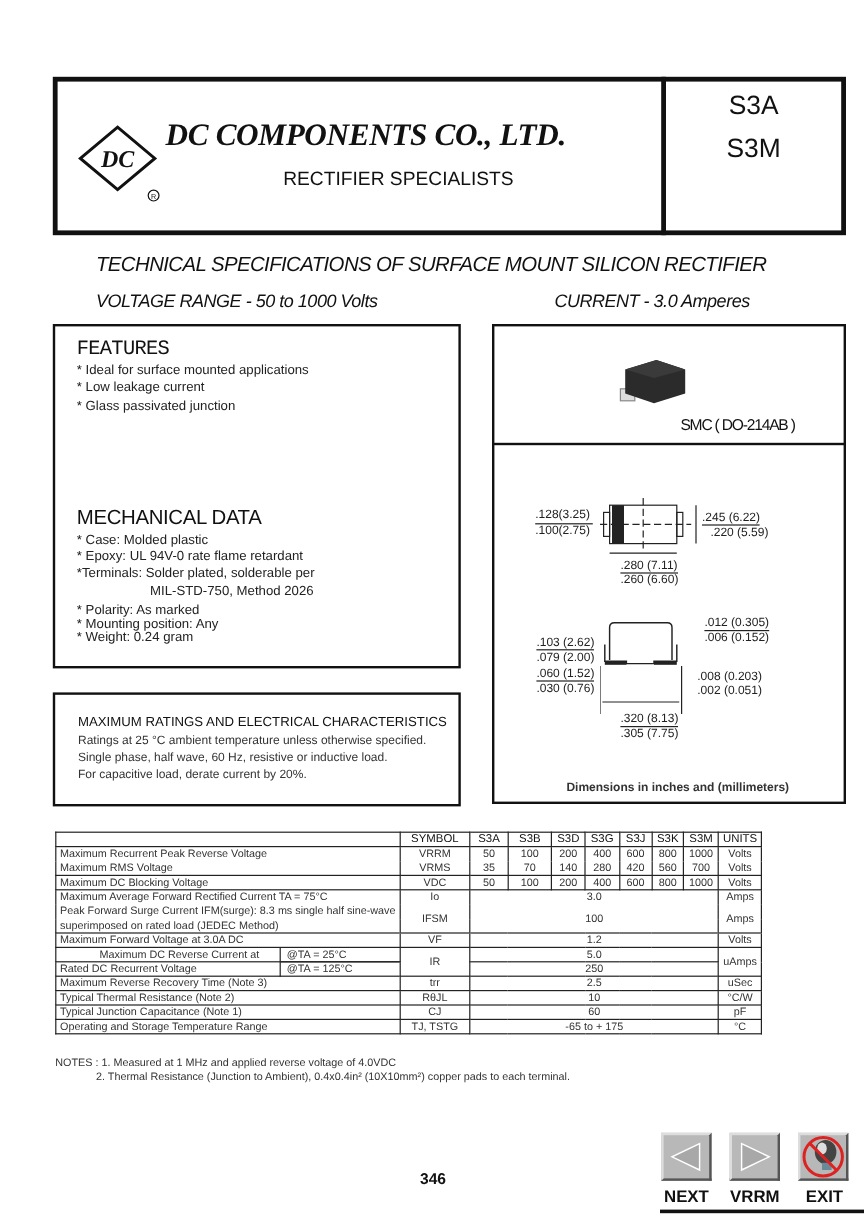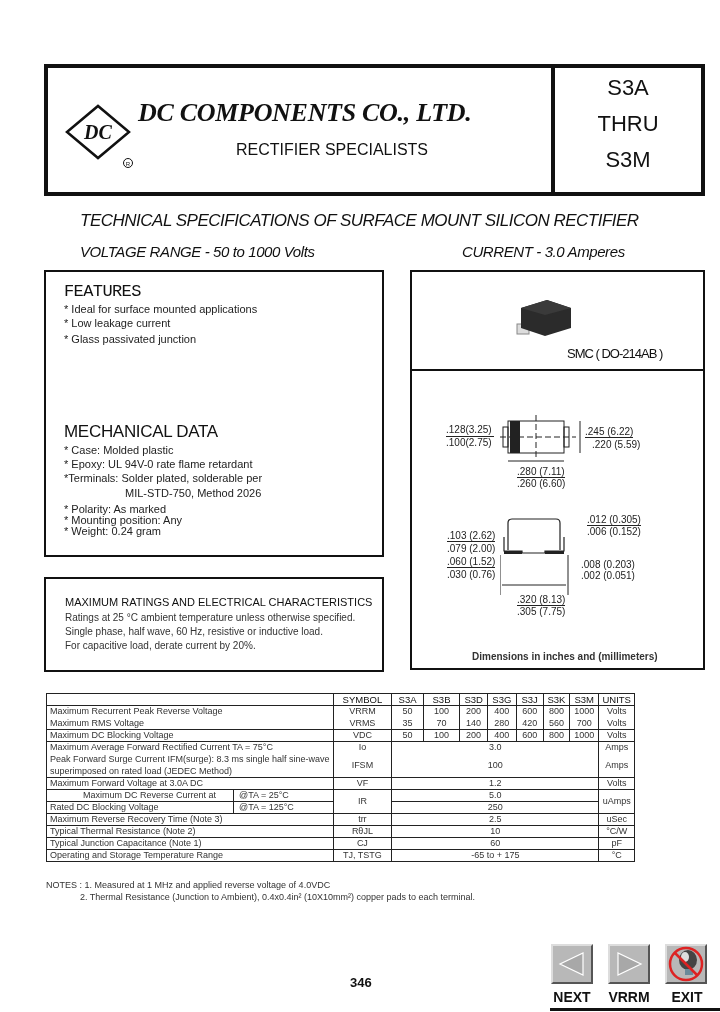--- a/index.html
+++ b/index.html
@@ -66,21 +66,20 @@
   <polygon points="3,32 34,6 65,32 34,58" fill="none" stroke="#111" stroke-width="2.5"></polygon>
   <text x="34" y="39" text-anchor="middle" font-family="Liberation Serif, serif" font-style="italic" font-weight="bold" font-size="20" fill="#111">DC</text>
   <circle cx="64" cy="63" r="4.5" fill="none" stroke="#111" stroke-width="1"></circle>
   <text x="64" y="66" text-anchor="middle" font-family="Liberation Sans, sans-serif" font-size="6" fill="#111">R</text>
 </svg>
 
 <div class="abs company-name">DC COMPONENTS CO.,  LTD.</div>
 <div class="abs company-tag">RECTIFIER SPECIALISTS</div>
 <div class="abs part-range">
   <div>S3A</div>
-  <div>THRU</div>
   <div>S3M</div>
 </div>
 
 <div class="abs tech-title">TECHNICAL  SPECIFICATIONS OF SURFACE MOUNT SILICON RECTIFIER</div>
 <div class="abs volt-range">VOLTAGE RANGE - 50 to 1000 Volts</div>
 <div class="abs curr-range">CURRENT - 3.0 Amperes</div>
 
 <div class="abs features-box"></div>
 <div class="abs sec-h" style="left:64px;top:282px;font-family:Liberation Mono, monospace;">FEATURES</div>
 <div class="abs bul" style="left:64px;top:302px;">* Ideal for surface mounted applications</div>
@@ -238,21 +237,21 @@
       <span>Maximum DC Reverse Current at</span>
       <span style="position:absolute;left:186px;top:0;width:1px;height:24px;background:#222;"></span>
       <span style="position:absolute;left:192px;top:0;">@TA = 25°C</span>
     </td>
     <td class="c" rowspan="2">IR</td>
     <td class="c" colspan="7">5.0</td>
     <td class="c" rowspan="2">uAmps</td>
   </tr>
   <tr>
     <td style="position:relative;border-top:none;">
-      <span>Rated DC Blocking Voltage</span>
+      <span>Rated DC Recurrent Voltage</span>
       <span style="position:absolute;left:187px;right:0;top:-1px;height:1px;background:#222;"></span>
       <span style="position:absolute;left:192px;top:0;">@TA = 125°C</span>
     </td>
     <td class="c" colspan="7">250</td>
   </tr>
   <tr>
     <td>Maximum Reverse Recovery Time (Note 3)</td>
     <td class="c">trr</td>
     <td class="c" colspan="7">2.5</td>
     <td class="c">uSec</td>

